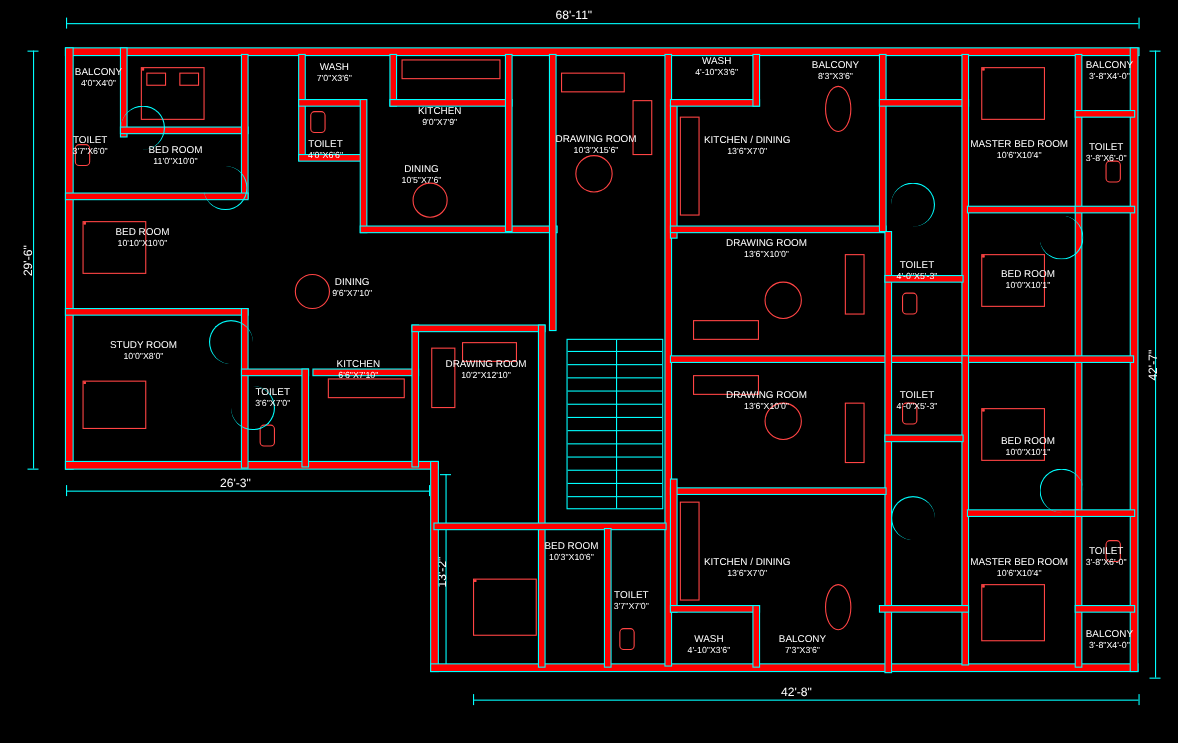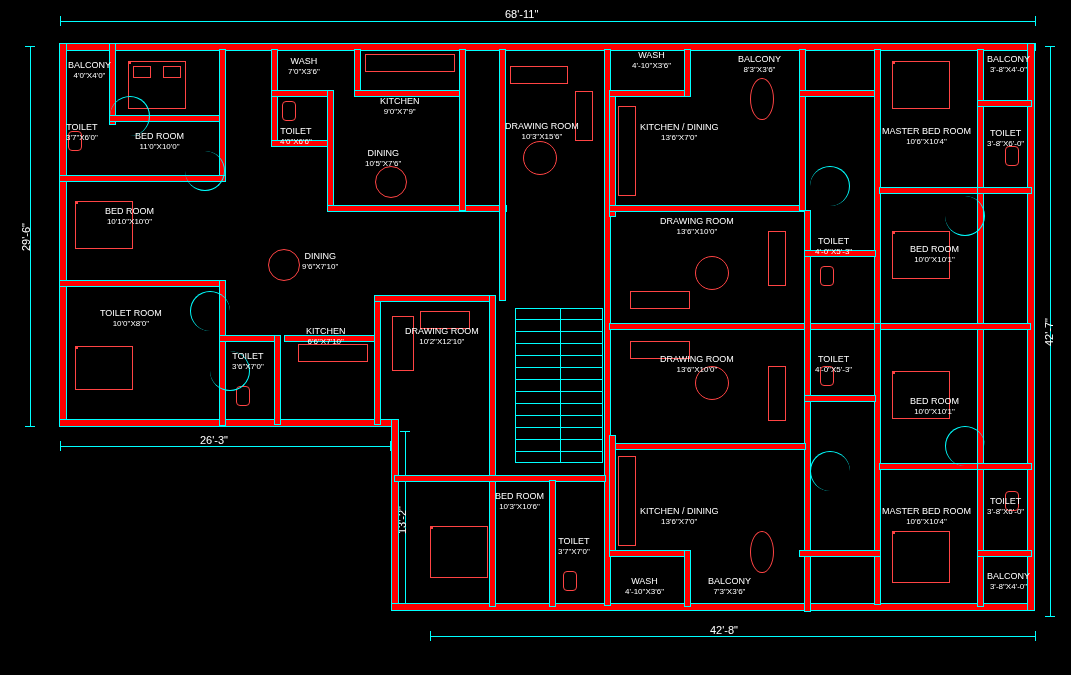--- a/index.html
+++ b/index.html
@@ -247,21 +247,21 @@
   <div class="room-label" style="left:18px; top:24px;"><span>BALCONY</span><span class="sz">4'0"X4'0"</span></div>
   <div class="room-label" style="left:85px; top:95px;"><span>BED ROOM</span><span class="sz">11'0"X10'0"</span></div>
   <div class="room-label" style="left:16px; top:86px;"><span>TOILET</span><span class="sz">3'7"X6'0"</span></div>
   <div class="room-label" style="left:238px; top:20px;"><span>WASH</span><span class="sz">7'0"X3'6"</span></div>
   <div class="room-label" style="left:230px; top:90px;"><span>TOILET</span><span class="sz">4'0"X6'6"</span></div>
   <div class="room-label" style="left:330px; top:60px;"><span>KITCHEN</span><span class="sz">9'0"X7'9"</span></div>
   <div class="room-label" style="left:315px; top:112px;"><span>DINING</span><span class="sz">10'5"X7'6"</span></div>
   <div class="room-label" style="left:455px; top:85px;"><span>DRAWING ROOM</span><span class="sz">10'3"X15'6"</span></div>
   <div class="room-label" style="left:55px; top:170px;"><span>BED ROOM</span><span class="sz">10'10"X10'0"</span></div>
   <div class="room-label" style="left:252px; top:215px;"><span>DINING</span><span class="sz">9'6"X7'10"</span></div>
-  <div class="room-label" style="left:50px; top:272px;"><span>TOILET ROOM</span><span class="sz">10'0"X8'0"</span></div>
+  <div class="room-label" style="left:50px; top:272px;"><span>STUDY ROOM</span><span class="sz">10'0"X8'0"</span></div>
   <div class="room-label" style="left:182px; top:315px;"><span>TOILET</span><span class="sz">3'6"X7'0"</span></div>
   <div class="room-label" style="left:256px; top:290px;"><span>KITCHEN</span><span class="sz">6'6"X7'10"</span></div>
   <div class="room-label" style="left:355px; top:290px;"><span>DRAWING ROOM</span><span class="sz">10'2"X12'10"</span></div>
   <div class="room-label" style="left:445px; top:455px;"><span>BED ROOM</span><span class="sz">10'3"X10'6"</span></div>
   <div class="room-label" style="left:508px; top:500px;"><span>TOILET</span><span class="sz">3'7"X7'0"</span></div>
 
   <div class="room-label" style="left:582px; top:14px;"><span>WASH</span><span class="sz">4'-10"X3'6"</span></div>
   <div class="room-label" style="left:688px; top:18px;"><span>BALCONY</span><span class="sz">8'3"X3'6"</span></div>
   <div class="room-label" style="left:590px; top:86px;"><span>KITCHEN / DINING</span><span class="sz">13'6"X7'0"</span></div>
   <div class="room-label" style="left:832px; top:90px;"><span>MASTER BED ROOM</span><span class="sz">10'6"X10'4"</span></div>

